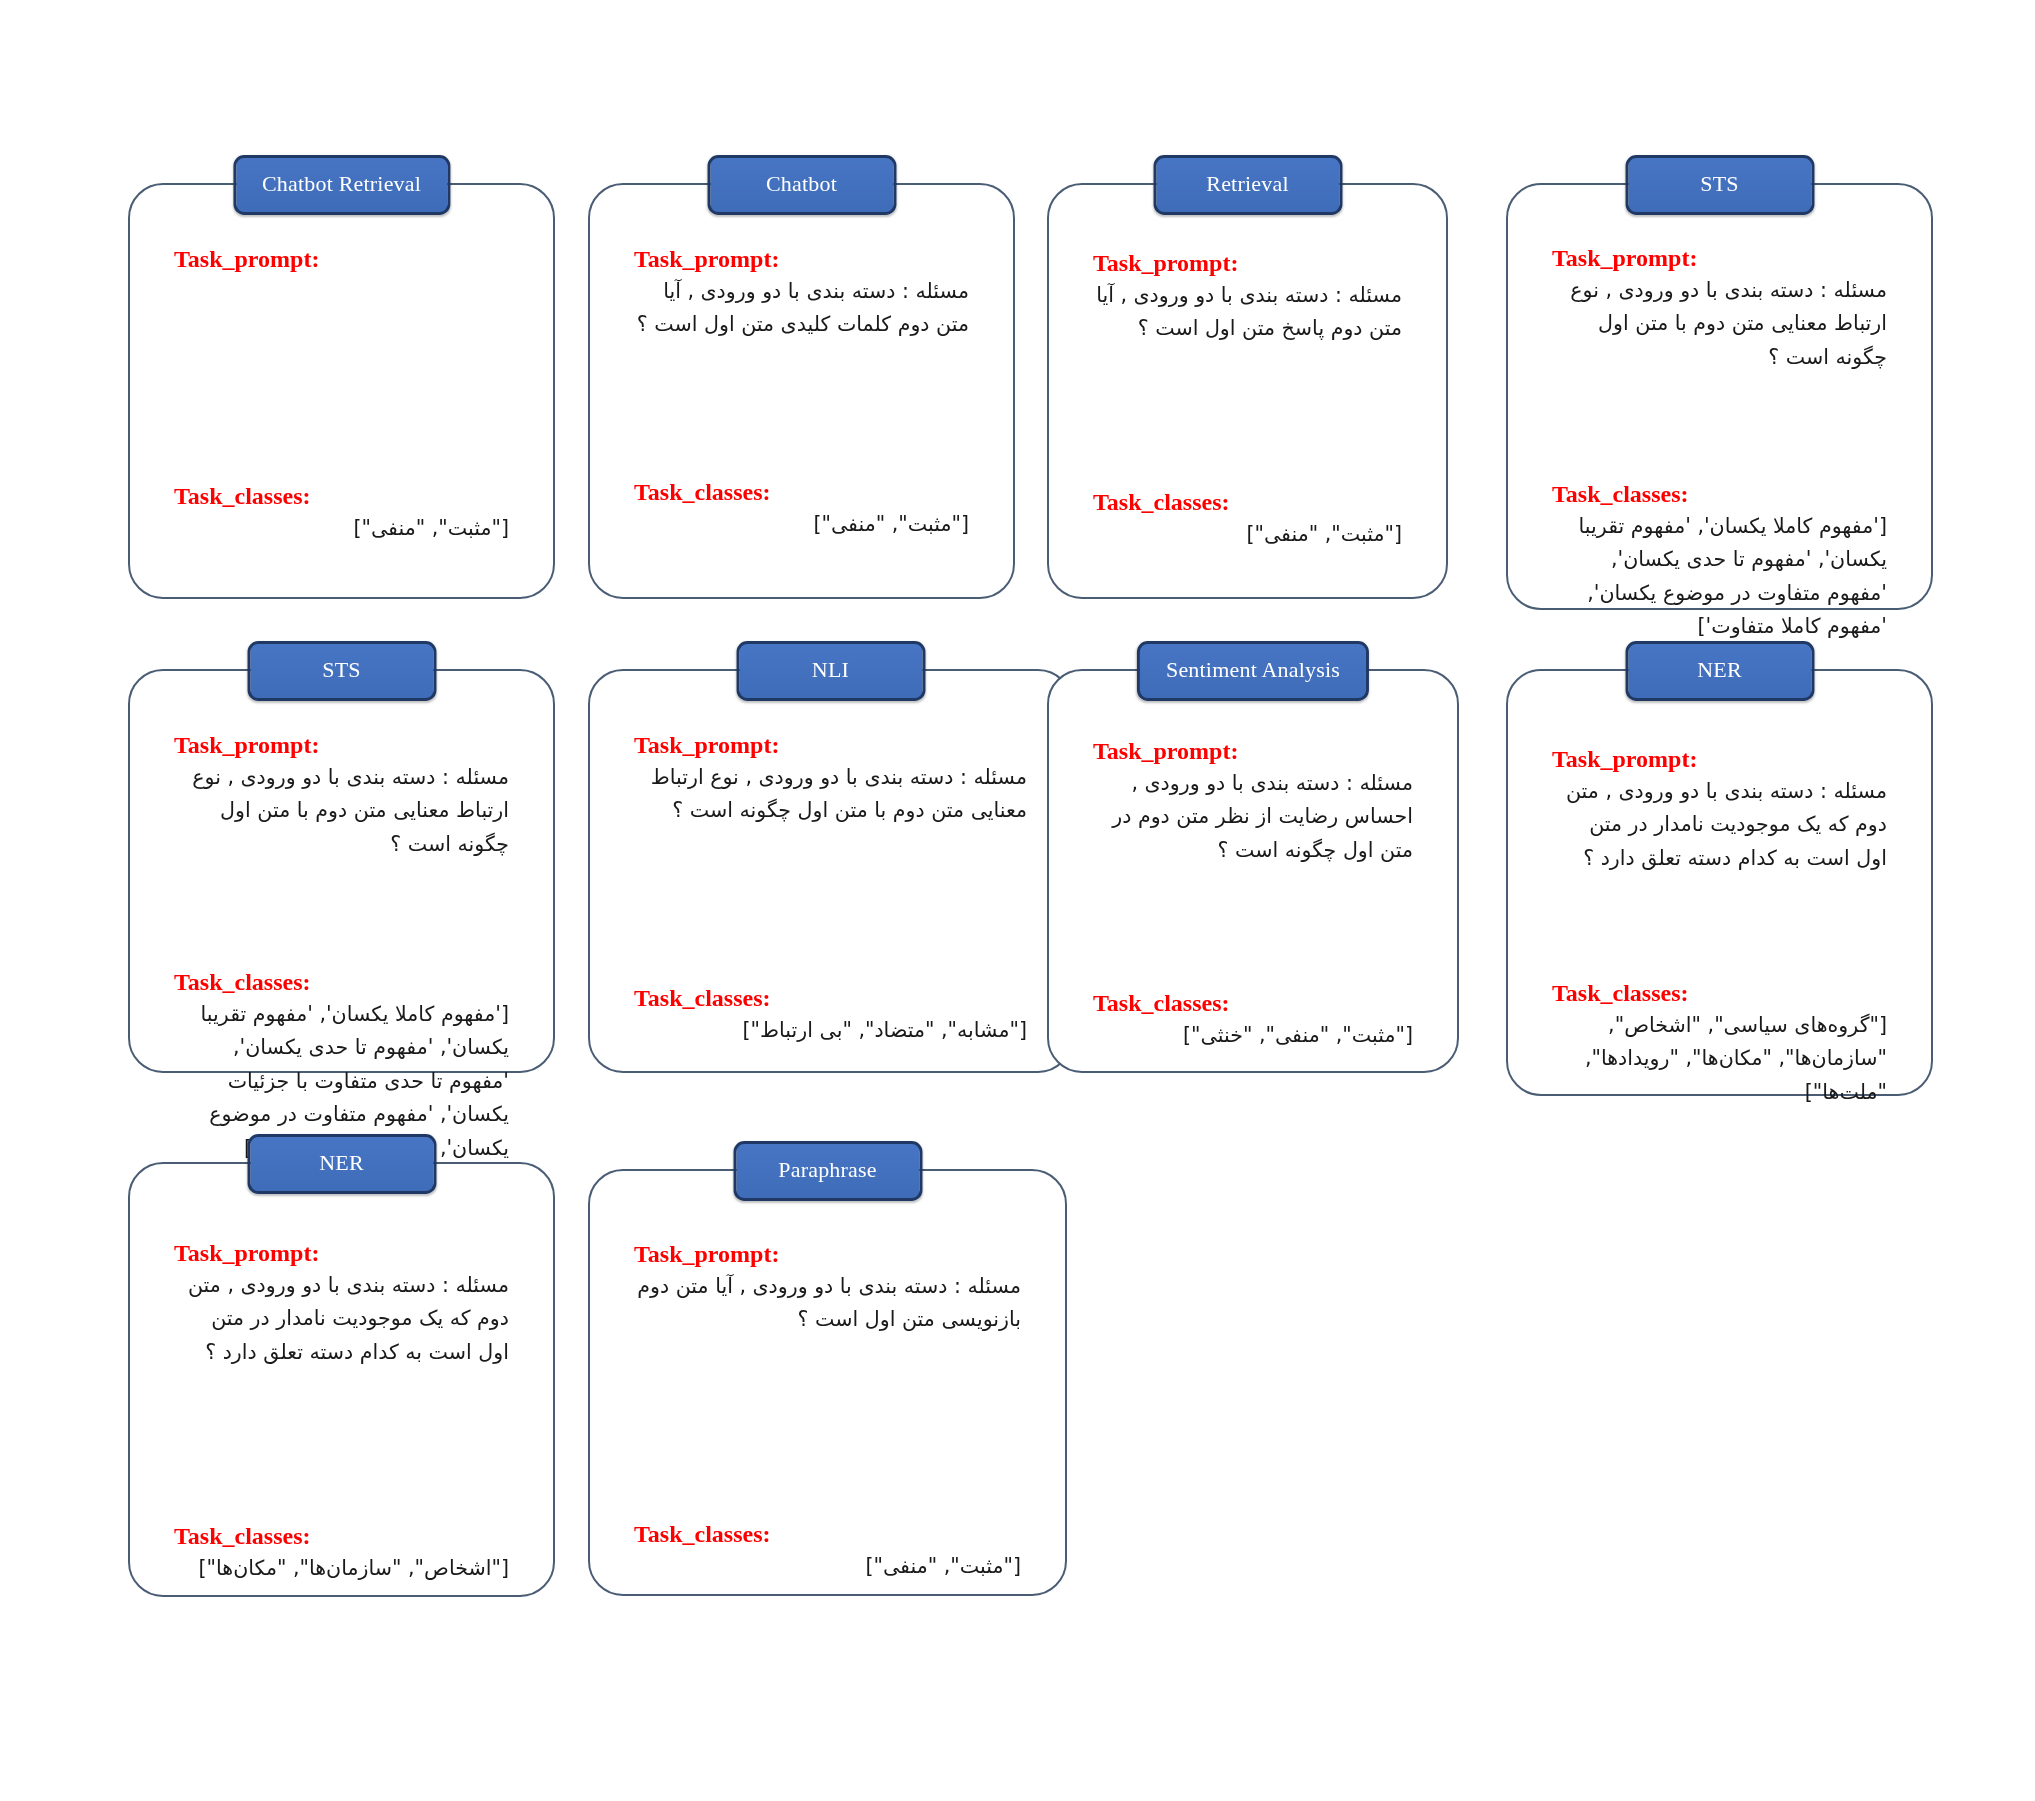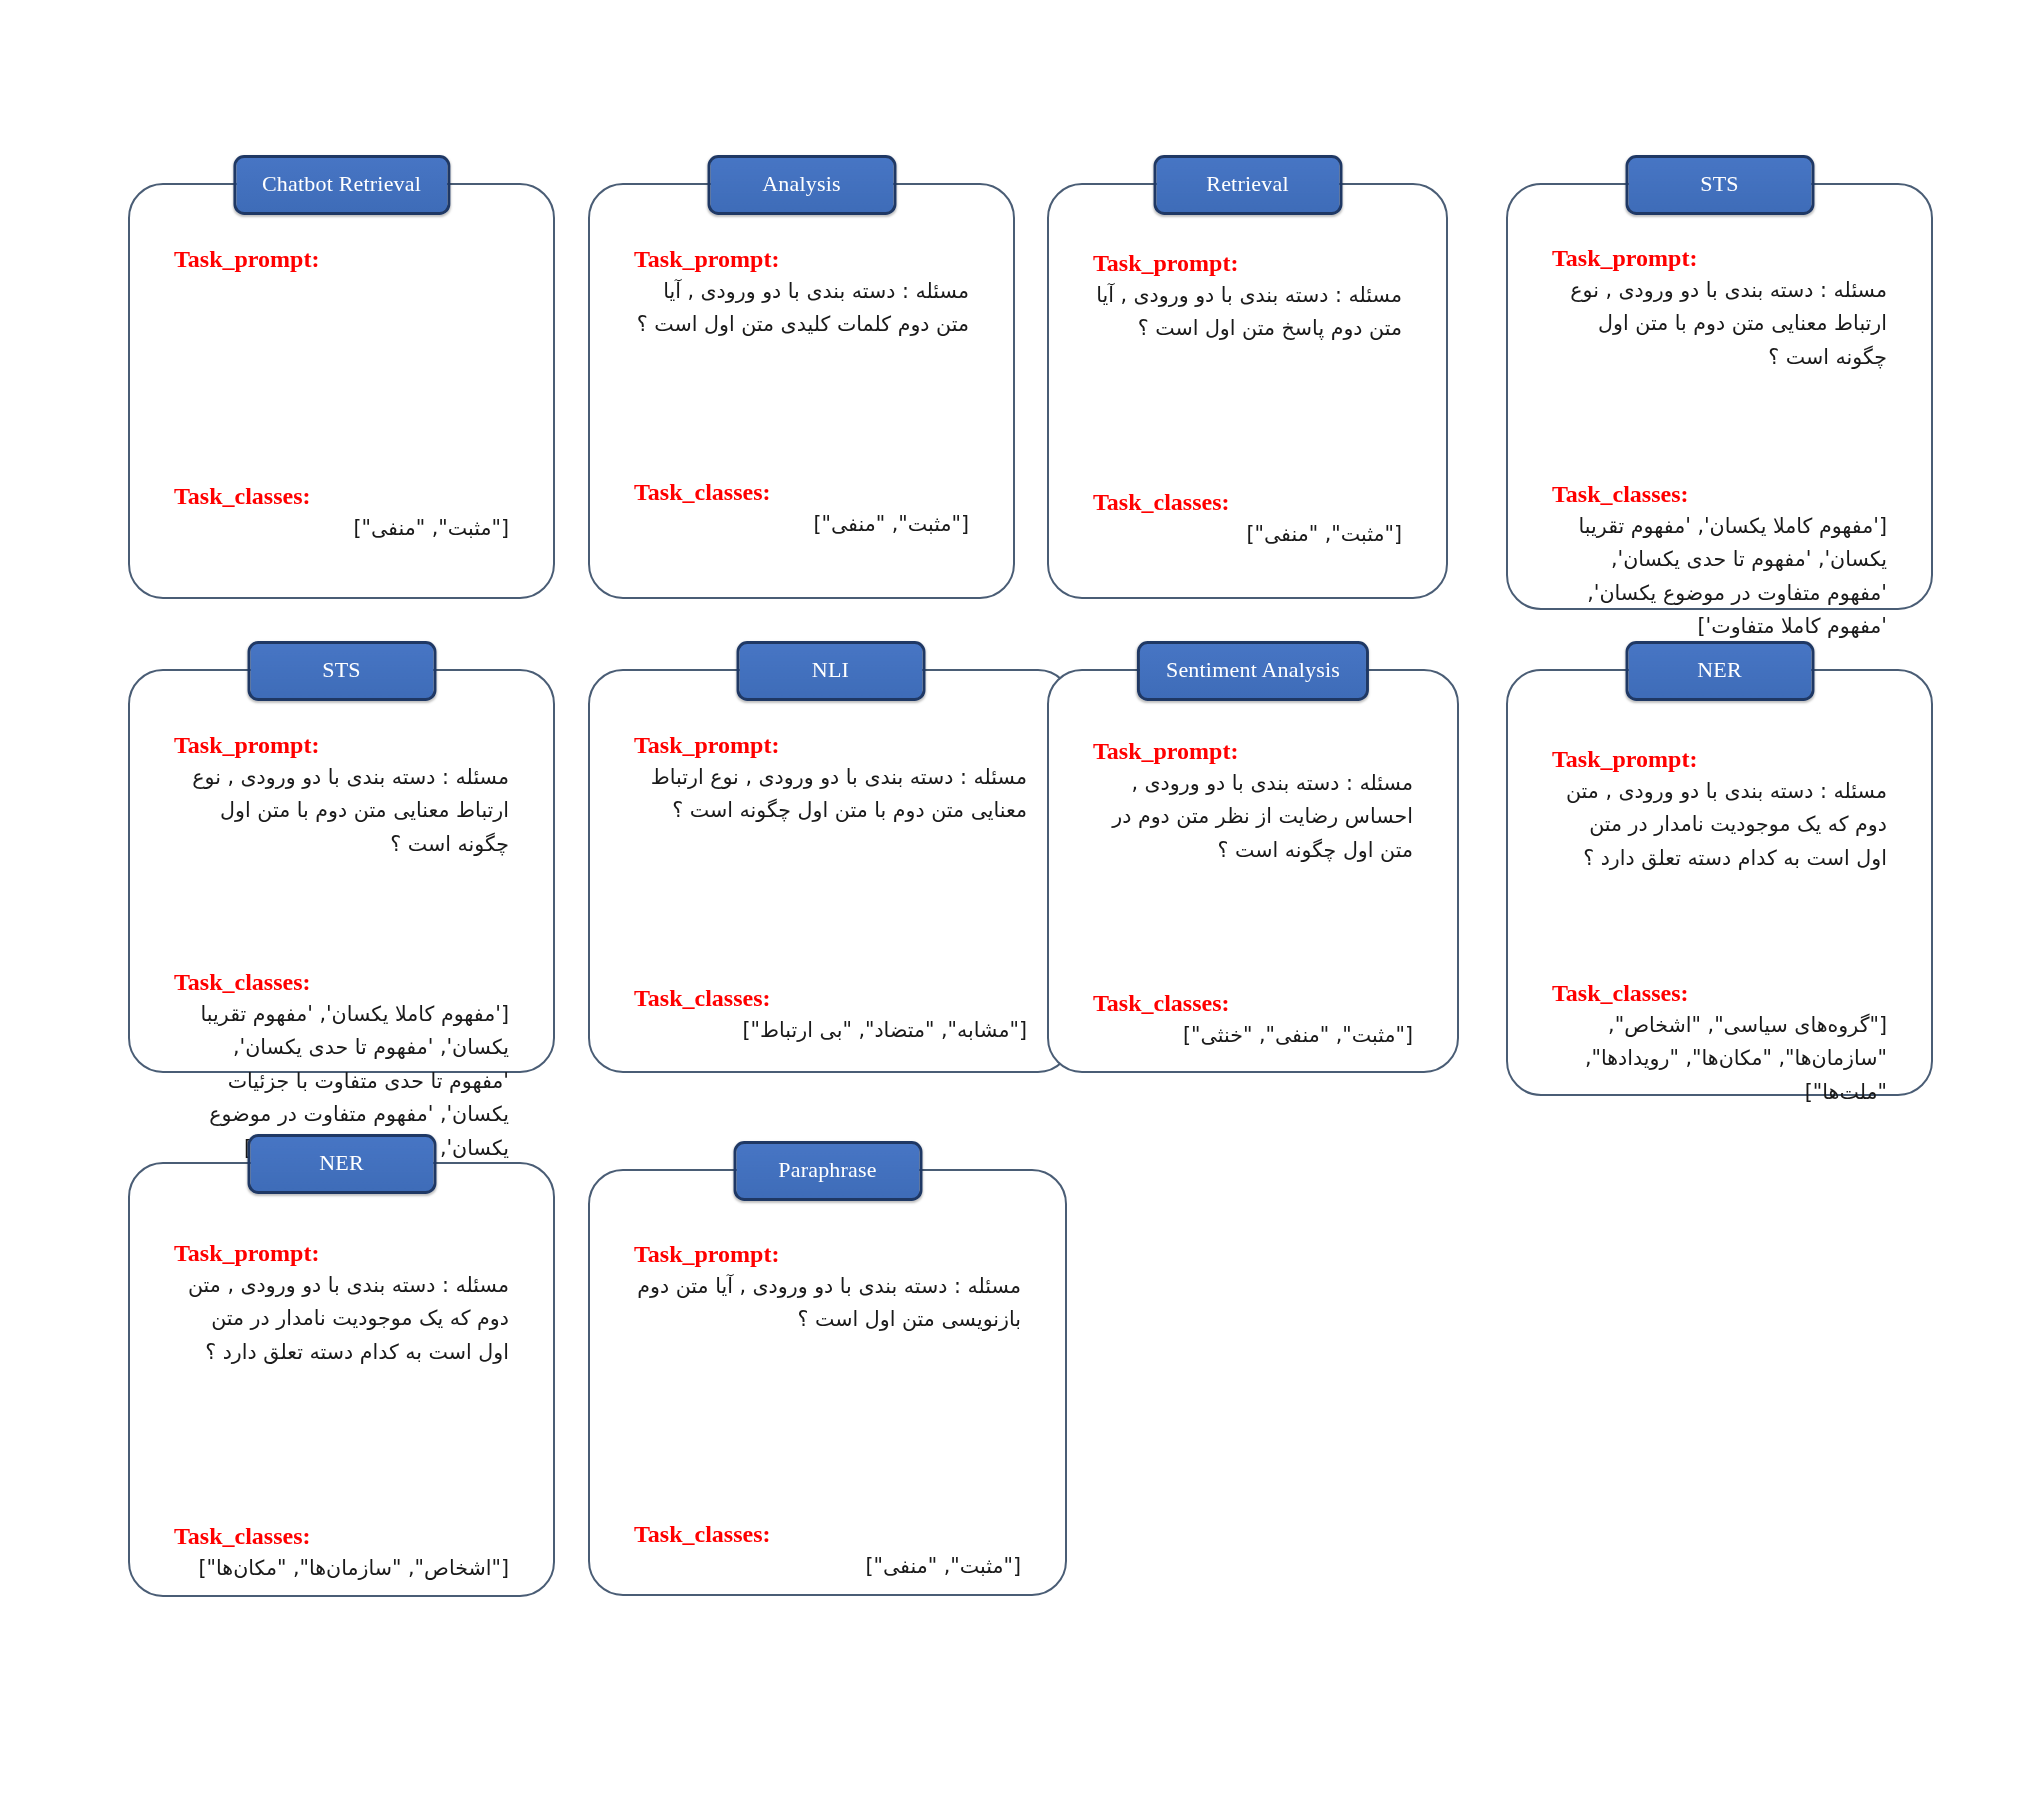--- a/index.html
+++ b/index.html
@@ -88,21 +88,21 @@
       <div class="field-label">Task_prompt:</div>
     </div>
     <div class="classes-block" style="top:298px;">
       <div class="field-label">Task_classes:</div>
       <div class="field-value">["مثبت", "منفی"]</div>
     </div>
   </div>
 
   <div class="card" style="left:588px; top:183px; width:427px; height:416px;">
     <div class="card-tab">
-      <span>Analysis</span>
+      <span>Chatbot</span>
     </div>
     <div class="prompt-block" style="top:61px;">
       <div class="field-label">Task_prompt:</div>
       <div class="field-value">مسئله : دسته بندی با دو ورودی , آیا متن دوم کلمات کلیدی متن اول است ؟</div>
     </div>
     <div class="classes-block" style="top:294px;">
       <div class="field-label">Task_classes:</div>
       <div class="field-value">["مثبت", "منفی"]</div>
     </div>
   </div>

